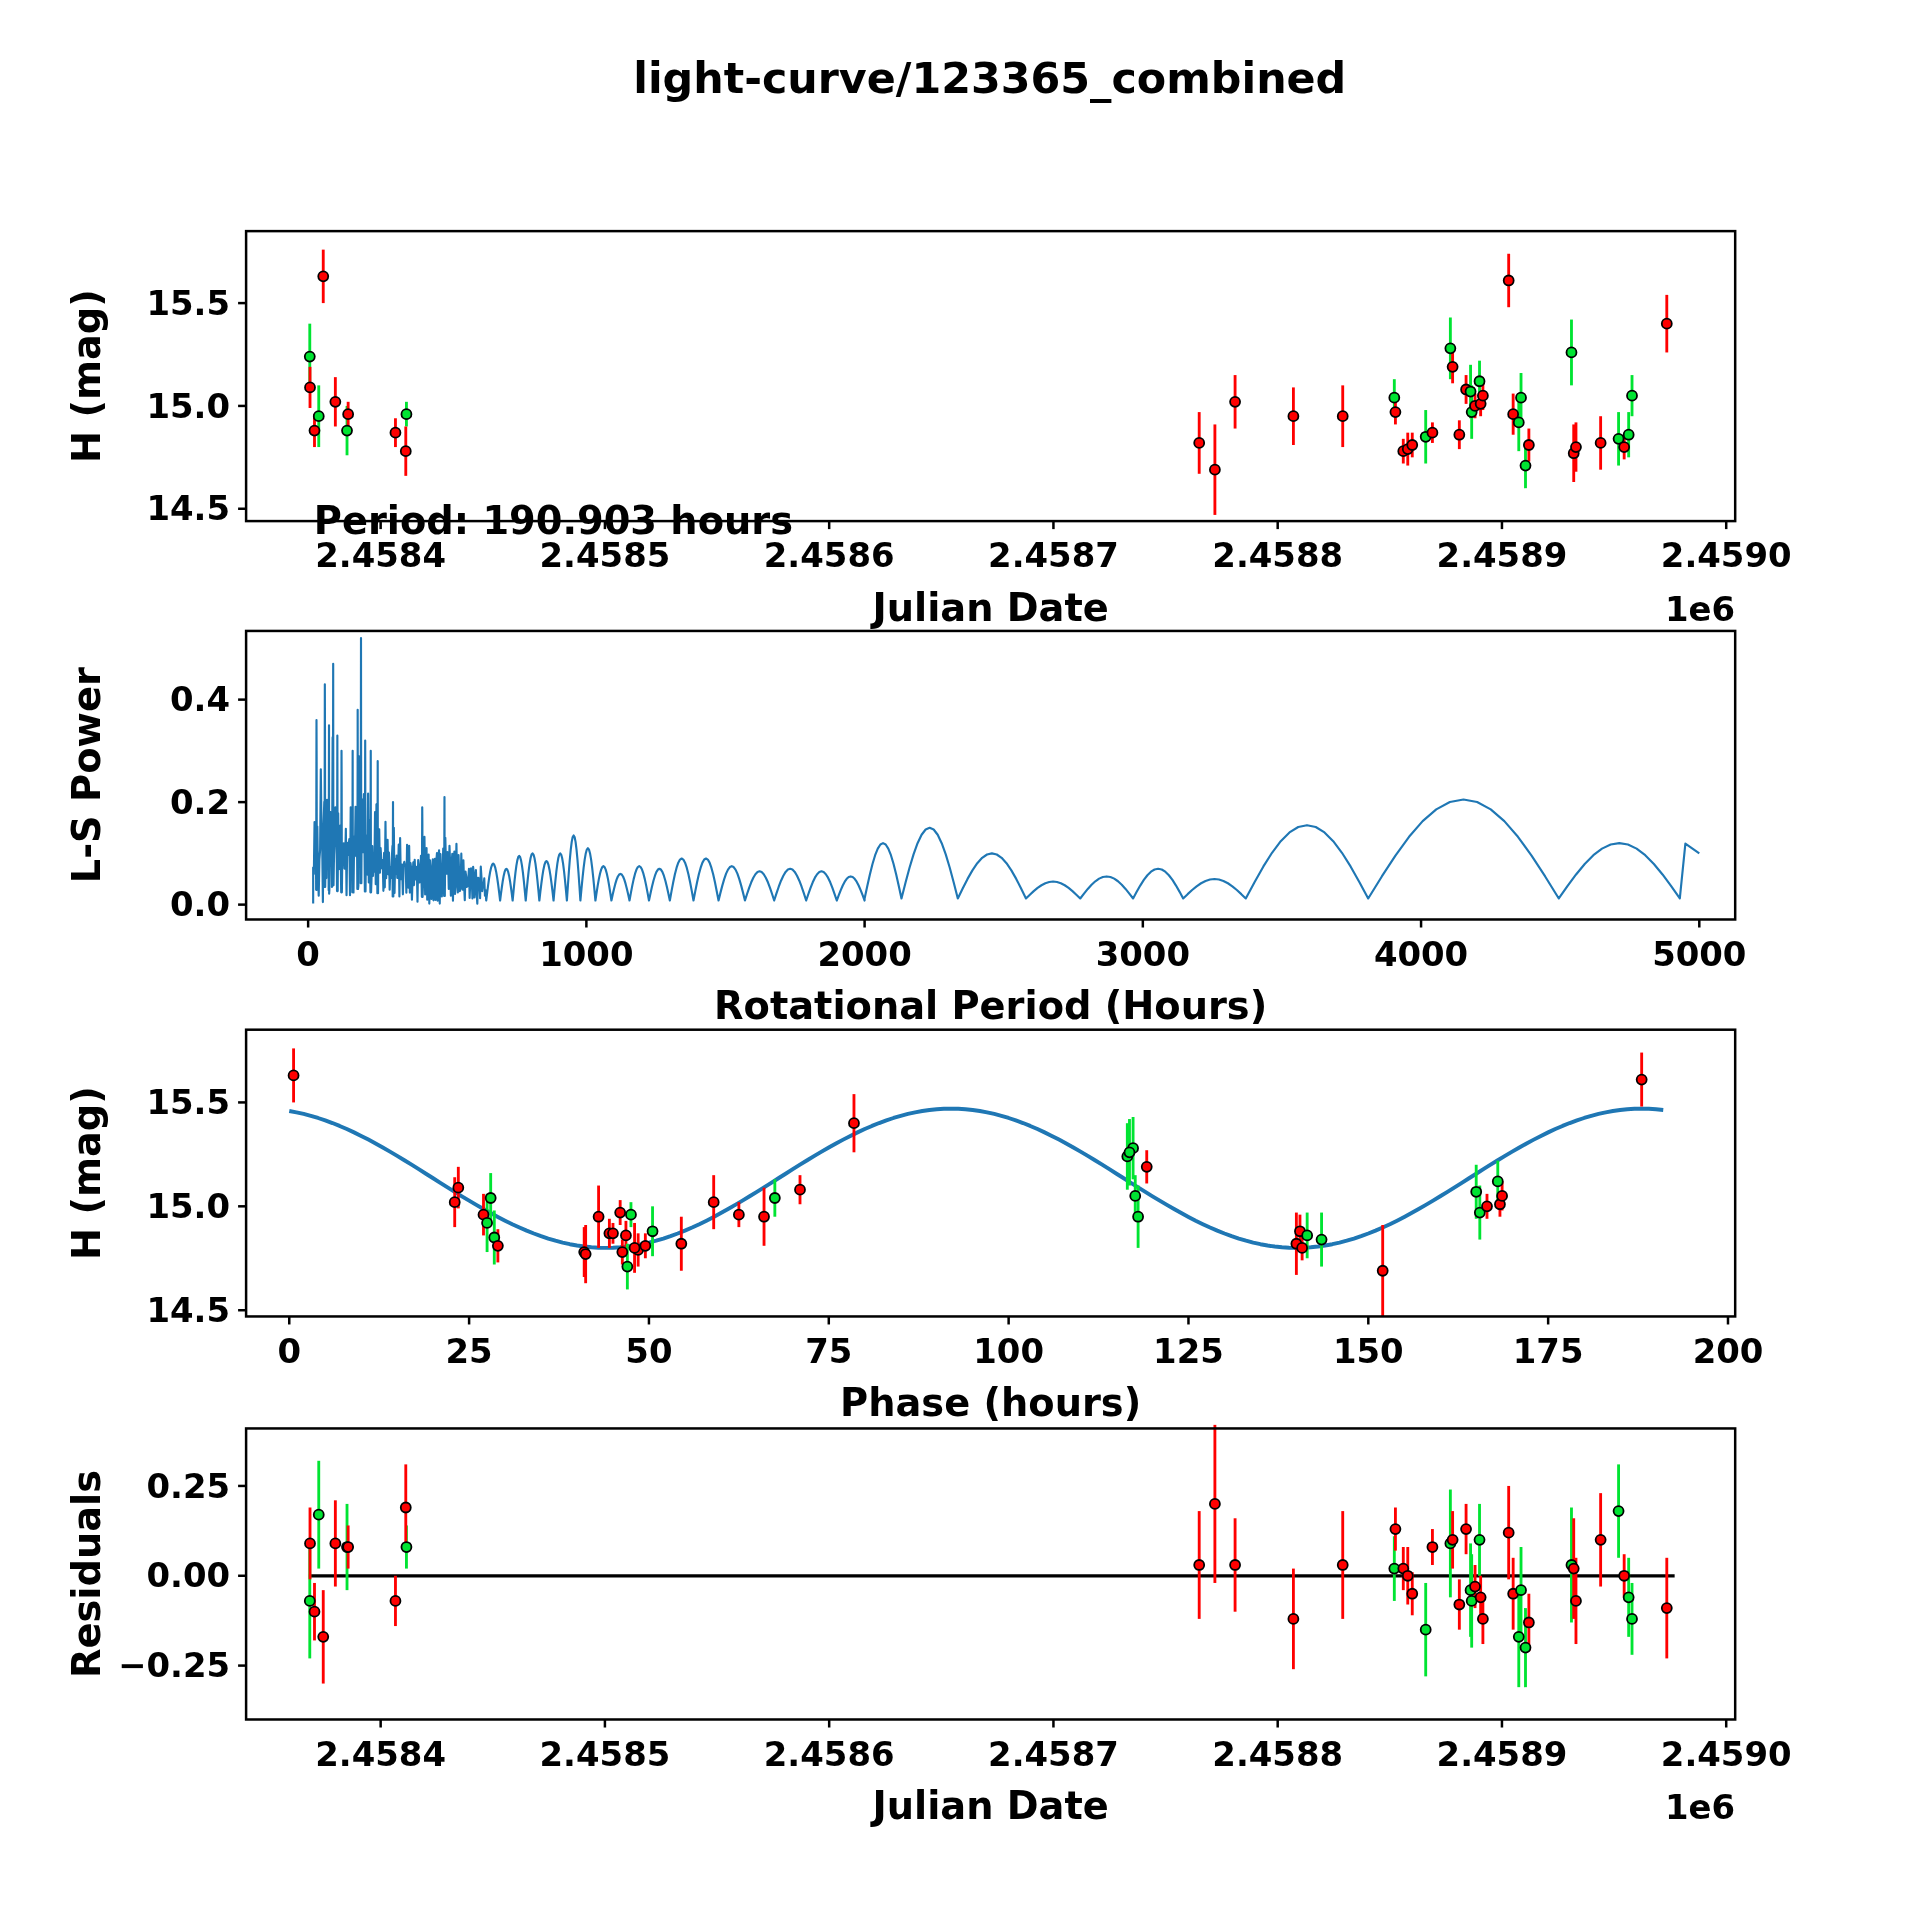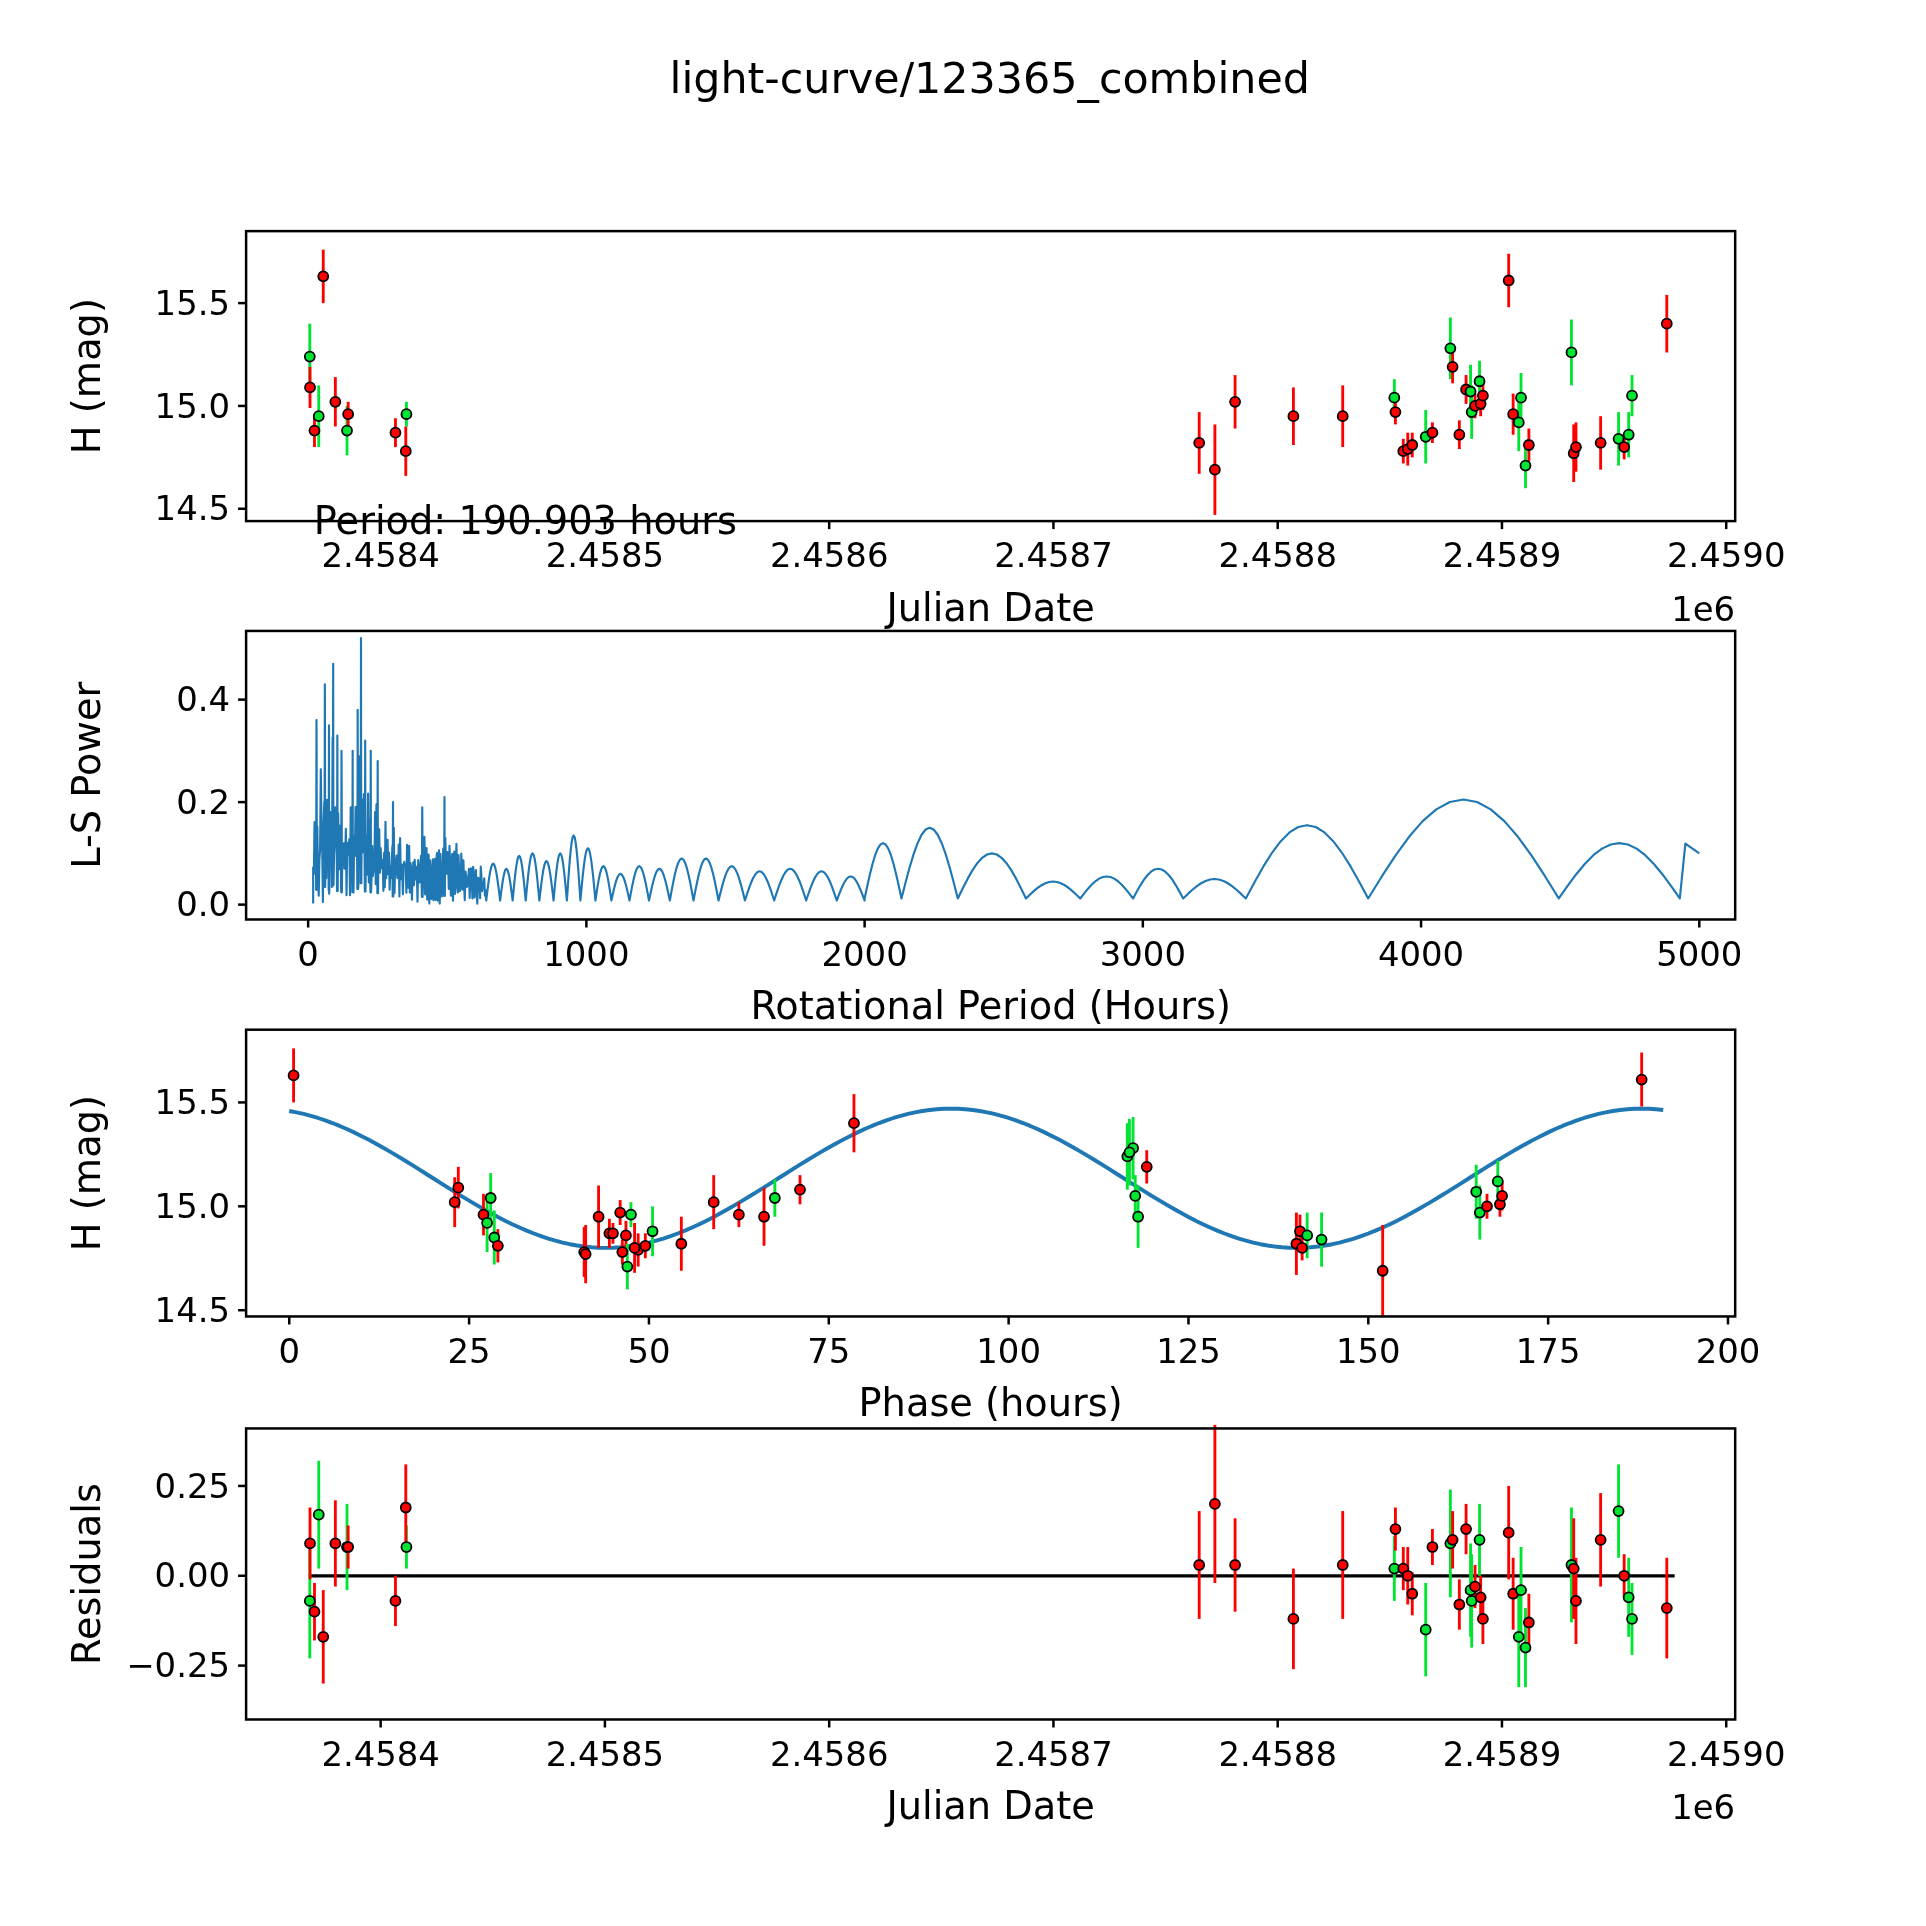--- a/index.html
+++ b/index.html
@@ -1,16 +1,16 @@
 <!DOCTYPE html>
 <html style="font-size:6.2px"><head>
 <meta charset="utf-8">
 <style>
   html,body{margin:0;padding:0;background:#ffffff;}
-  .wrap{width:100vmin;height:100vmin;margin:0 auto;}
+  .wrap{width:100vmin;height:100vmin;margin:0 auto;font-weight:bold;}
   svg{display:block;width:100%;height:100%;}
   text{fill:#000000;font-family:"DejaVu Sans",sans-serif;}
   .title{font-size:24px;}
   .tick{font-size:19px;}
   .axlabel{font-size:21.5px;}
   .annot{font-size:21.5px;}
 </style>
 </head>
 <body>
 

